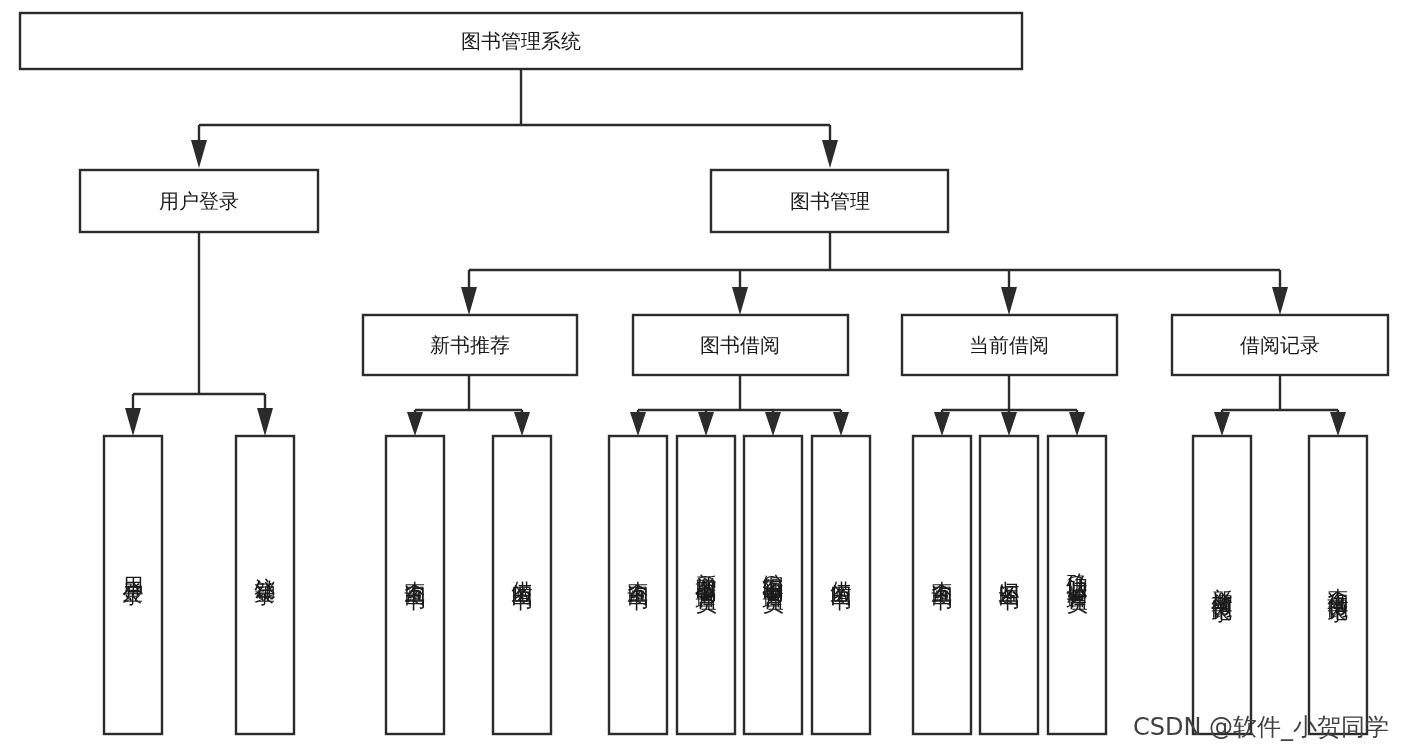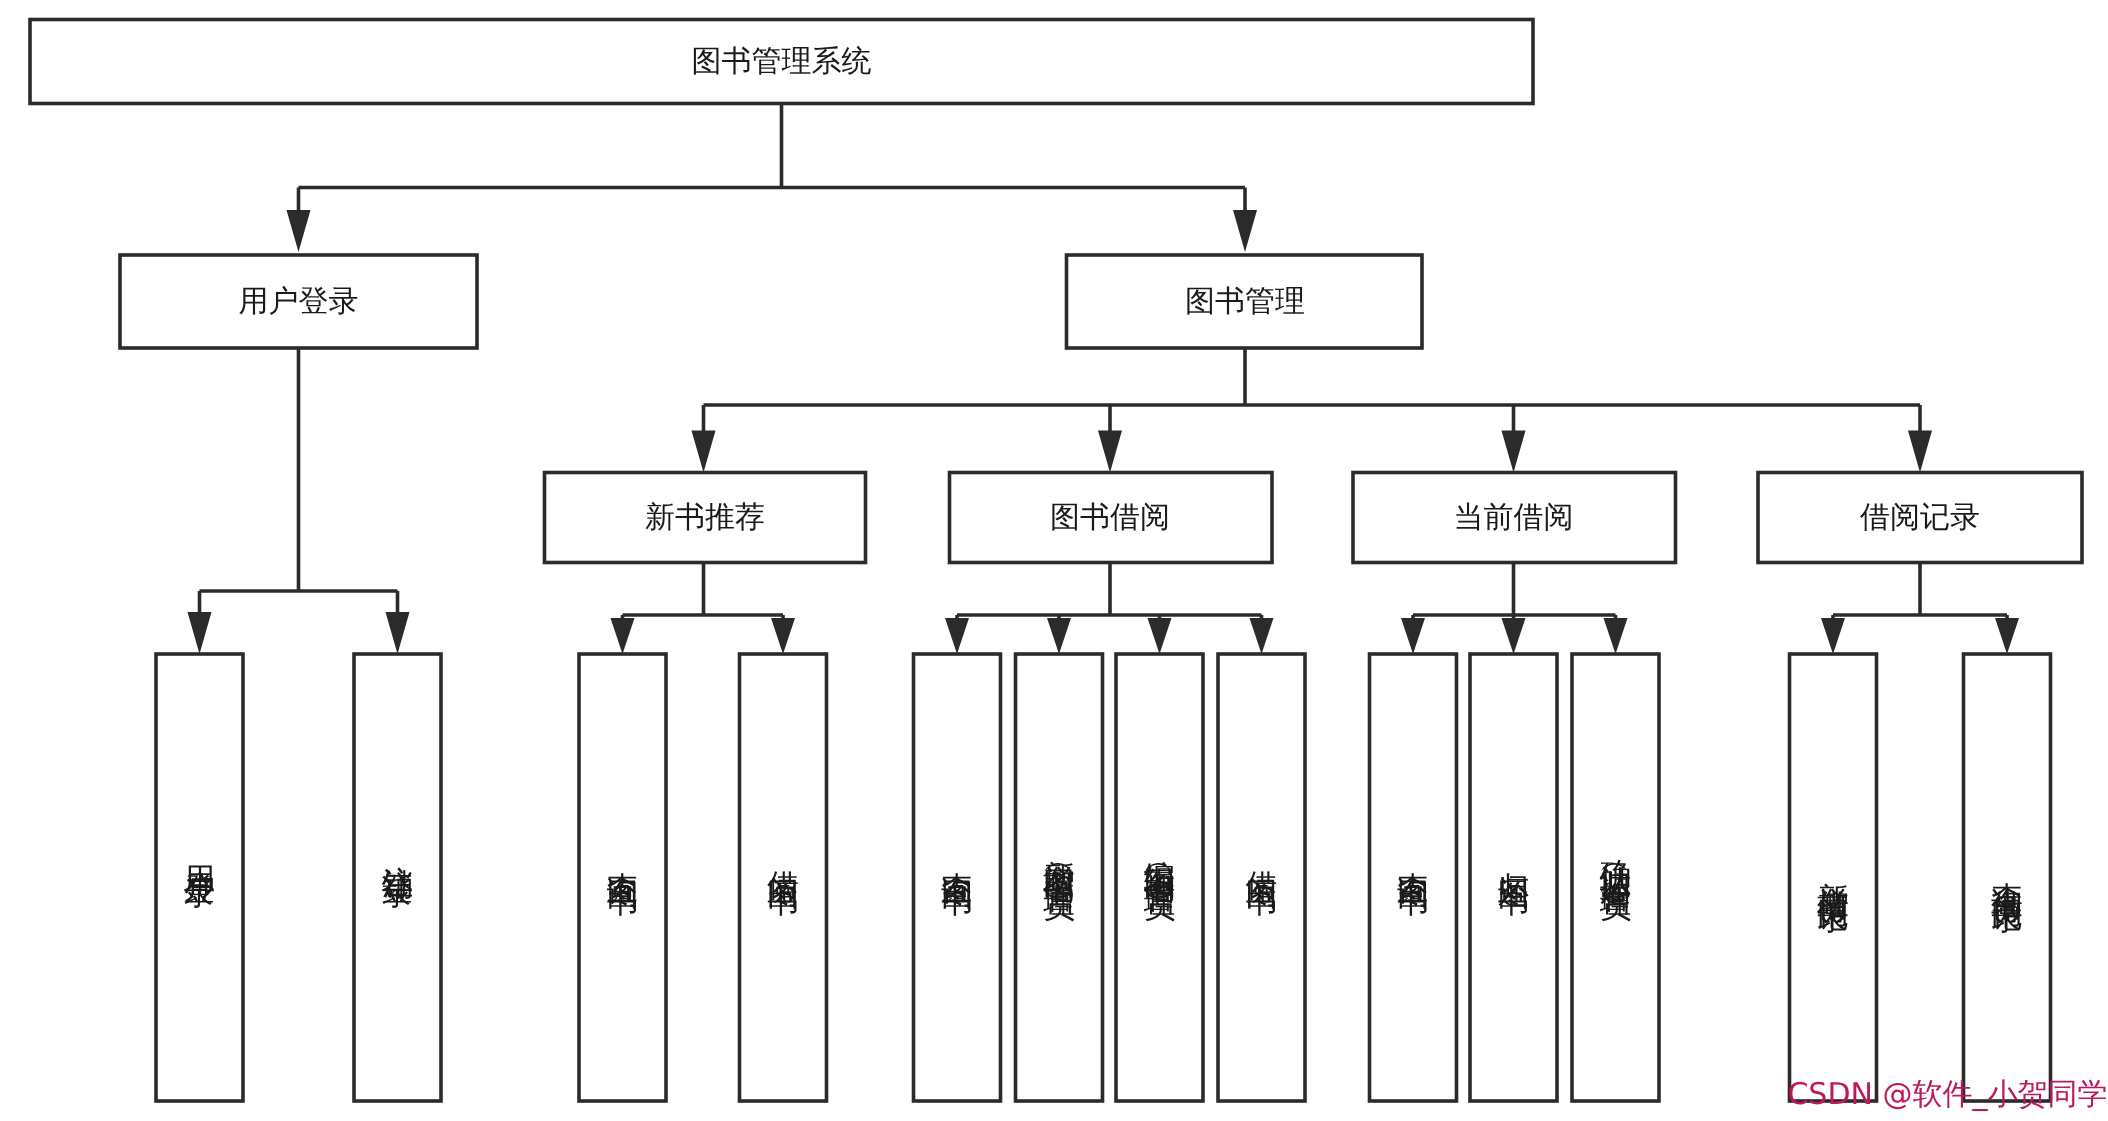--- a/index.html
+++ b/index.html
@@ -52,25 +52,25 @@
     font-family: "DejaVu Sans", "Liberation Sans", sans-serif;
     font-size: 21px;
     fill: #1a1a1a;
     text-anchor: middle;
     dominant-baseline: central;
     writing-mode: vertical-rl;
     letter-spacing: 3px;
   }
   .watermark-text {
     position: absolute;
-    right: 0;
+    right: 16px;
     bottom: 4px;
     font-family: "DejaVu Sans", "Liberation Sans", sans-serif;
-    font-size: 20px;
-    color: #be185d;
+    font-size: 24px;
+    color: #404040;
     white-space: nowrap;
     user-select: none;
   }
 </style>
 </head>
 <body>
 
 <div id="diagram-root">
 
   <svg class="diagram-canvas" viewBox="0 0 1405 747" xmlns="http://www.w3.org/2000/svg">

